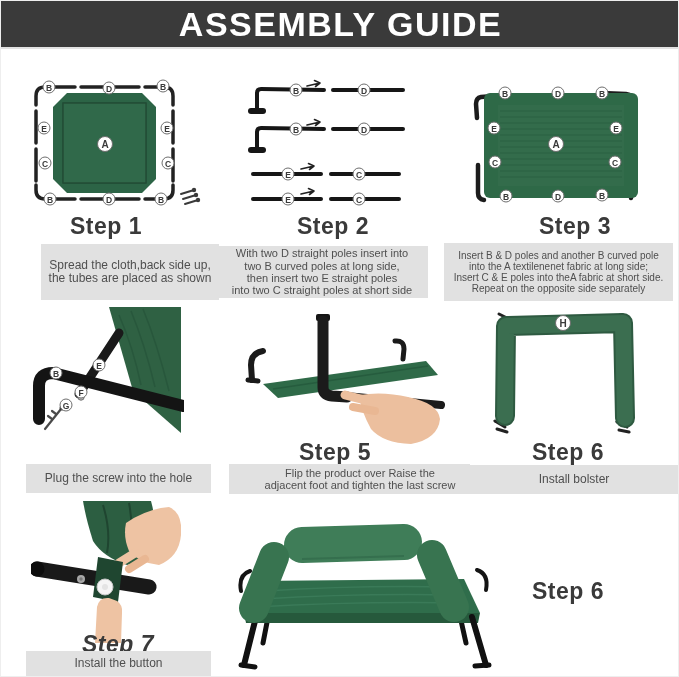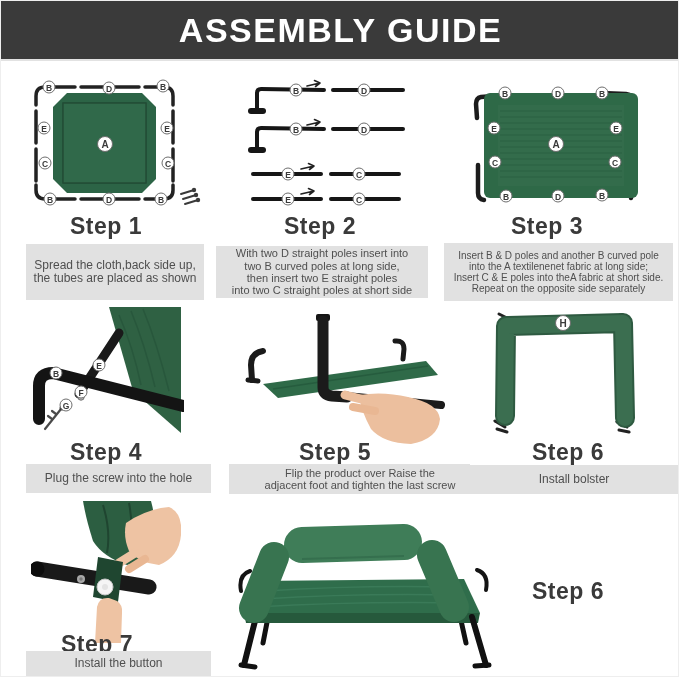--- a/index.html
+++ b/index.html
@@ -4,21 +4,21 @@
 <style>
   * { margin:0; padding:0; box-sizing:border-box; }
   html,body { background:#fff; }
   #page {
     position:relative; width:679px; height:677px; background:#ffffff;
     font-family:"Liberation Sans", sans-serif; overflow:hidden;
     border:1px solid #eee;
   }
   
   .header {
-    position:absolute; left:0; top:0; width:679px; height:60px;
+    position:absolute; left:0; top:0; width:679px; height:48px;
     background:#3a3a3a; display:flex; align-items:center; justify-content:center;
     border-bottom:2px solid #e2e2e2;
   }
   .header .title {
     color:#ffffff; font-size:34px; font-weight:bold; letter-spacing:1.5px;
   }
   
   .step-title {
     position:absolute; transform:translateX(-50%);
     font-size:23px; font-weight:bold; color:#3a3a3a; letter-spacing:0.5px;
@@ -88,21 +88,21 @@
   <span class="pl" style="left:43px;top:127px;">E</span>
   <span class="pl" style="left:166px;top:127px;">E</span>
   <span class="pl" style="left:44px;top:162px;">C</span>
   <span class="pl" style="left:167px;top:162px;">C</span>
   <span class="pl" style="left:49px;top:198px;">B</span>
   <span class="pl" style="left:108px;top:198px;">D</span>
   <span class="pl" style="left:160px;top:198px;">B</span>
   <span class="pl pl-lg" style="left:104px;top:143px;">A</span>
 
   <div class="step-title" style="left:105px; top:212px;">Step 1</div>
-  <div class="desc-box" style="left:25px; top:243px; width:178px; height:56px; font-size:12px;">Spread the cloth,back side up,
+  <div class="desc-box" style="left:40px; top:243px; width:178px; height:56px; font-size:12px;">Spread the cloth,back side up,
 the tubes are placed as shown</div>
 
   <div class="fig" style="left:240px; top:78px;">
     <svg width="170" height="130" viewBox="0 0 170 130">
       <g stroke="#161616" stroke-width="4" fill="none" stroke-linecap="round">
 
         <path d="M16,32 L16,14 Q16,10 20,10 L83,11"></path>
         <path d="M10,32 L22,32" stroke-width="6"></path>
         <path d="M92,11 L162,11"></path>
 
@@ -127,21 +127,21 @@
   </div>
   <span class="pl" style="left:295px;top:89px;">B</span>
   <span class="pl" style="left:363px;top:89px;">D</span>
   <span class="pl" style="left:295px;top:128px;">B</span>
   <span class="pl" style="left:363px;top:128px;">D</span>
   <span class="pl" style="left:287px;top:173px;">E</span>
   <span class="pl" style="left:358px;top:173px;">C</span>
   <span class="pl" style="left:287px;top:198px;">E</span>
   <span class="pl" style="left:358px;top:198px;">C</span>
 
-  <div class="step-title" style="left:319px; top:212px;">Step 2</div>
+  <div class="step-title" style="left:332px; top:212px;">Step 2</div>
   <div class="desc-box" style="left:215px; top:245px; width:212px; height:52px; font-size:11px;">With two D straight poles insert into
 two B curved poles at long side,
 then insert two E straight poles
 into two C straight poles at short side</div>
 
   <div class="fig" style="left:455px; top:78px;">
     <svg width="195" height="130" viewBox="0 0 195 130">
 
       <g stroke="#1c1c1c" stroke-width="4.5" fill="none" stroke-linecap="round">
         <path d="M38,17 L25,18 Q20,19 20,25 L21,39"></path>
@@ -160,21 +160,21 @@
   <span class="pl" style="left:601px;top:92px;">B</span>
   <span class="pl" style="left:493px;top:127px;">E</span>
   <span class="pl" style="left:615px;top:127px;">E</span>
   <span class="pl" style="left:494px;top:161px;">C</span>
   <span class="pl" style="left:614px;top:161px;">C</span>
   <span class="pl" style="left:505px;top:195px;">B</span>
   <span class="pl" style="left:557px;top:195px;">D</span>
   <span class="pl" style="left:601px;top:194px;">B</span>
   <span class="pl pl-lg" style="left:555px;top:143px;">A</span>
 
-  <div class="step-title" style="left:546px; top:212px;">Step 3</div>
+  <div class="step-title" style="left:574px; top:212px;">Step 3</div>
   <div class="desc-box" style="left:443px; top:242px; width:229px; height:58px; font-size:10px;">Insert B &amp; D poles and another B curved pole
 into the A textilenenet fabric at long side;
 Insert C &amp; E poles into theA fabric at short side.
 Repeat on the opposite side separately</div>
 
   <div class="fig" style="left:28px; top:306px;">
     <svg width="155" height="132" viewBox="0 0 155 132">
 
       <polygon points="80,0 152,0 152,126 104,84" fill="#2f6143"></polygon>
       <path d="M90,8 Q104,40 112,78 M102,4 Q116,38 126,80 M114,2 Q128,36 140,84" stroke="#28573c" stroke-width="1.5" fill="none"></path>
@@ -191,21 +191,20 @@
           <path d="M23,112 L19,109"></path>
       </g>
       <circle cx="33" cy="101" r="2.5" fill="#3d3d3d"></circle>
     </svg>
   </div>
   <span class="pl" style="left:55px;top:372px;">B</span>
   <span class="pl" style="left:98px;top:364px;">E</span>
   <span class="pl" style="left:80px;top:391px;">F</span>
   <span class="pl" style="left:65px;top:404px;">G</span>
 
-  <div class="step-title" style="left:105px; top:438px;">Step 4</div>
   <div class="desc-box" style="left:25px; top:463px; width:185px; height:29px; font-size:12px;">Plug the screw into the hole</div>
 
   <div class="fig" style="left:232px; top:310px;">
     <svg width="212" height="135" viewBox="0 0 212 135">
 
       <path d="M30,40 Q18,42 18,54 L19,69" stroke="#1a1a1a" stroke-width="6" stroke-linecap="round" fill="none"></path>
       <path d="M15,69 L25,70" stroke="#1a1a1a" stroke-width="5" stroke-linecap="round"></path>
       <path d="M162,30 Q171,29 171,38 L170,48" stroke="#1a1a1a" stroke-width="5" stroke-linecap="round" fill="none"></path>
 
       <polygon points="30,73 193,50 205,64 45,87" fill="#2f6a48"></polygon>
@@ -263,21 +262,21 @@
       <circle cx="50" cy="78" r="4" fill="#a8a8a8"></circle>
         <circle cx="50" cy="78" r="1.7" fill="#787878"></circle>
 
       <polygon points="67,56 92,61 87,101 62,96" fill="#1f4630"></polygon>
       <circle cx="74" cy="86" r="8" fill="#f5f5f5" stroke="#c8c8c8" stroke-width="1"></circle>
       <circle cx="74" cy="86" r="3" fill="#e4e4e4"></circle>
 
       <path d="M64,142 L66,106 Q68,96 78,97 L86,100 Q92,104 91,112 L90,142 Z" fill="#eec3a3"></path>
     </svg>
   </div>
-  <div class="step-title" style="left:96px; top:630px;">Step 7</div>
+  <div class="step-title" style="left:117px; top:630px;font-style:italic;">Step 7</div>
   <div class="desc-box" style="left:25px; top:650px; width:185px; height:26px; font-size:12px;">Install the button</div>
 
   <div class="fig" style="left:235px; top:512px;">
     <svg width="256" height="164" viewBox="0 0 256 164">
 
       <path d="M5,78 Q2,62 14,58" stroke="#141414" stroke-width="4" fill="none" stroke-linecap="round"></path>
       <path d="M250,77 Q253,61 241,57" stroke="#141414" stroke-width="4" fill="none" stroke-linecap="round"></path>
 
       <path d="M34,94 L27,130" stroke="#111111" stroke-width="5" stroke-linecap="round"></path>
       <path d="M222,94 L230,130" stroke="#111111" stroke-width="5" stroke-linecap="round"></path>

